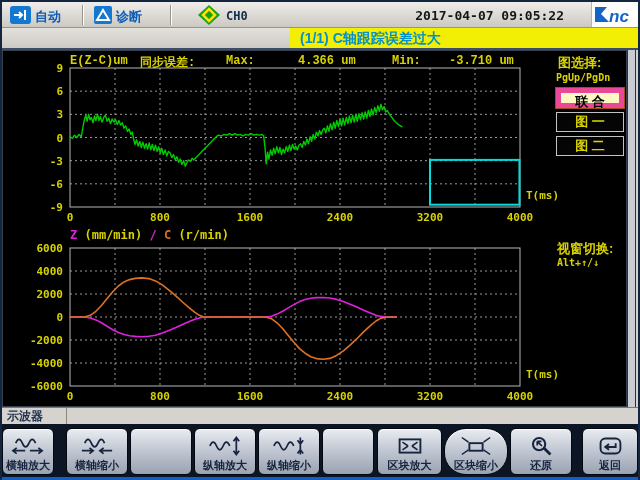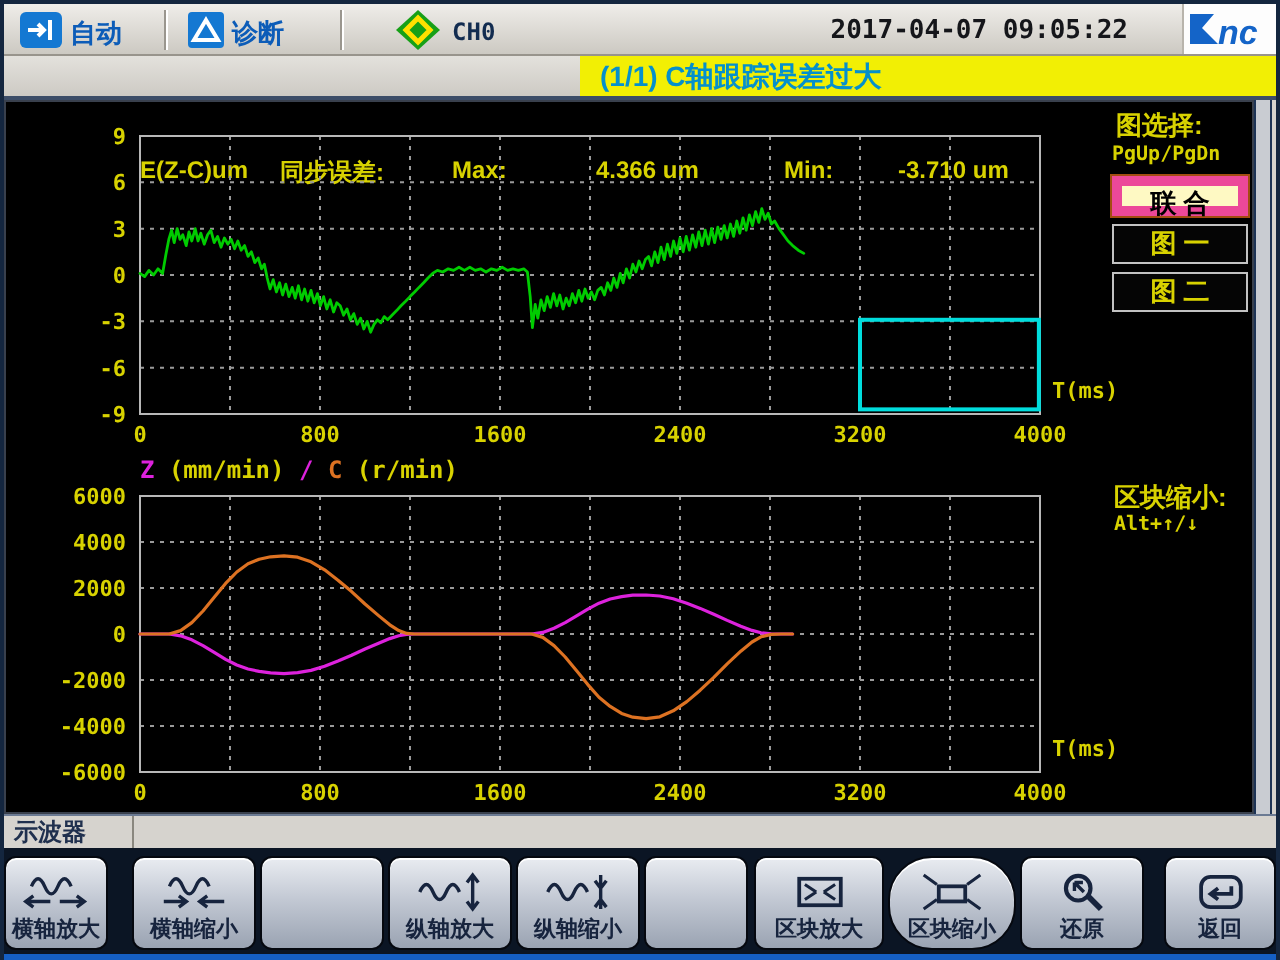--- a/index.html
+++ b/index.html
@@ -23,22 +23,22 @@
   
   .alarm-row { left:2px; top:28px; width:636px; height:22px;
                background:linear-gradient(#e3e1dc,#cdcac4); border-bottom:2px solid #3c4d68;padding-left:45px; }
   .alarm-bar { left:288px; top:0; width:348px; height:20px; background:#f2ef04; }
   .alarm-text { left:10px; top:2px; font-size:14px; font-weight:bold; color:#0590cc; white-space:nowrap; }
   
   .content { left:2px; top:50px; width:625px; height:357px; background:#000; border:1px solid #39404d; }
   .side-strip { left:627px; top:50px; width:9px; height:357px; background:#c9ccd2;
                 border-left:1px solid #1d3355; border-right:1px solid #1d3355; }
   
-  .ch1-head span { position:absolute; top:0; font-family:Liberation Sans, sans-serif;
-                   font-size:12px; font-weight:bold; color:#d8d200; white-space:nowrap;margin-top:24px; }
+  .ch1-head span { position:absolute; top:0; font-family:Liberation Mono, monospace;
+                   font-size:12px; font-weight:bold; color:#d8d200; white-space:nowrap; }
   .ch1-head { left:0; top:54px; width:560px; height:14px; }
   .ch2-title { left:70px; top:228px; height:14px; font-family:"DejaVu Sans Mono",monospace;
                font-size:12px; font-weight:bold; white-space:nowrap; }
   svg.chart { position:absolute; overflow:visible; }
   
   .rp-title { font-size:13px; font-weight:bold; color:#d8d200; white-space:nowrap; }
   .rp-keys  { font-size:10px; font-weight:bold; color:#d8d200; font-family:"DejaVu Sans Mono",monospace; white-space:nowrap; }
   .view-btns { left:556px; top:88px; width:70px; }
   .view-btn { width:68px; height:20px; margin-bottom:4px; background:#050505; border:1px solid #c2c2c2;
               color:#d8d200; font-size:13px; font-weight:bold; text-align:center; line-height:18px;
@@ -184,21 +184,21 @@
       <text x="510" y="134" text-anchor="start" font-family="DejaVu Sans Mono, monospace" font-size="11px" font-weight="bold" fill="#d8d200">T(ms)</text>
     </svg>
 
   <span class="abs rp-title" style="left:558px;top:54px;">图选择:</span>
   <span class="abs rp-keys" style="left:556px;top:72px;">PgUp/PgDn</span>
   <div class="abs view-btns" id="view-btns">
       <div class="view-btn selected">联 合</div>
       <div class="view-btn">图 一</div>
       <div class="view-btn">图 二</div>
     </div>
-  <span class="abs rp-title" style="left:557px;top:240px;">区块缩小:</span>
+  <span class="abs rp-title" style="left:557px;top:240px;">视窗切换:</span>
   <span class="abs rp-keys" style="left:557px;top:257px;">Alt+↑/↓</span>
 
   <div class="abs tabbar">
     <div class="abs tab">示波器</div>
   </div>
 
   <div class="abs softbar" id="softbar">
       <div class="softkey" style="left: 2px; width: 52px;">
         <div class="ico">
           <svg width="34" height="22" viewBox="0 0 36 22">

